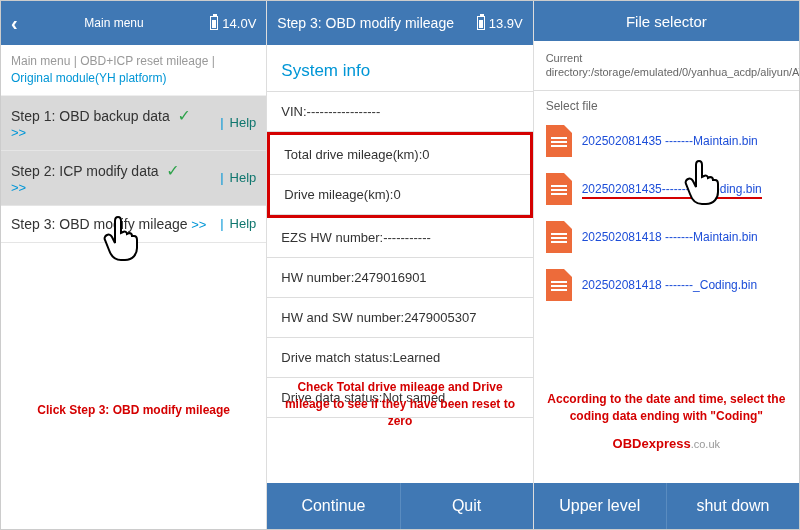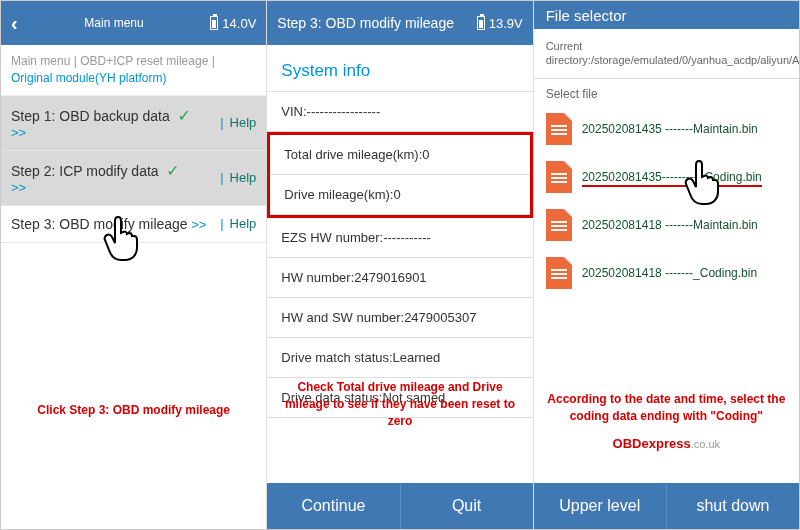--- a/index.html
+++ b/index.html
@@ -34,28 +34,28 @@
   .hdr2 { background: #4078b4; color: #fff; height: 44px; display: flex; align-items: center; justify-content: space-between; padding: 0 10px; font-size: 14px; }
   .sysinfo-title { color: #0096d6; font-size: 17px; padding: 16px 14px 10px; border-bottom: 1px solid #ddd; }
   .info-row { padding: 12px 14px; border-bottom: 1px solid #ddd; font-size: 13px; color: #333; }
   .btn-row { display: flex; margin-top: auto; }
   .btn { flex: 1; background: #4078b4; color: #fff; text-align: center; padding: 14px 0; font-size: 16px; border-right: 1px solid #5a8cc0; }
   .btn:last-child { border-right: none; }
 
   .redbox { border: 3px solid #d40000; }
 
   
-  .hdr3 { background: #4078b4; color: #fff; height: 28px; display: flex; align-items: center; padding: 0 12px; font-size: 15px; }
+  .hdr3 { background: #4078b4; color: #fff; height: 40px; display: flex; align-items: center; padding: 0 12px; font-size: 15px; justify-content: center; }
   .curdir { padding: 10px 12px; font-size: 11px; color: #666; border-bottom: 1px solid #ddd; line-height: 1.3; }
   .selectfile { padding: 8px 12px 4px; font-size: 12px; color: #666; }
   .file-row { display: flex; align-items: center; gap: 10px; padding: 8px 12px; }
   .file-icon { width: 26px; height: 32px; background: #ed6b3a; position: relative; }
   .file-icon::before { content: ''; position: absolute; top: 0; right: 0; width: 0; height: 0; border-left: 8px solid transparent; border-top: 8px solid #fff; }
   .file-icon::after { content: ''; position: absolute; left: 5px; right: 5px; top: 12px; height: 2px; background: #fff; box-shadow: 0 4px 0 #fff, 0 8px 0 #fff; }
-  .file-name { font-size: 12px; color: #14532d; position: relative; }
+  .file-name { font-size: 12px; color: #1d4ed8; position: relative; }
   .underline-red { position: absolute; height: 2px; background: #d40000; left: 0; right: 0; bottom: -3px; }
 
   .btn-row3 { display: flex; margin-top: auto; }
 
   
   .instruction { position: absolute; color: #d40000; font-weight: bold; font-size: 12px; text-align: center; line-height: 1.4; pointer-events: none; }
 
   
   .hand { position: absolute; pointer-events: none; }
   .hand svg { width: 40px; height: 48px; }

